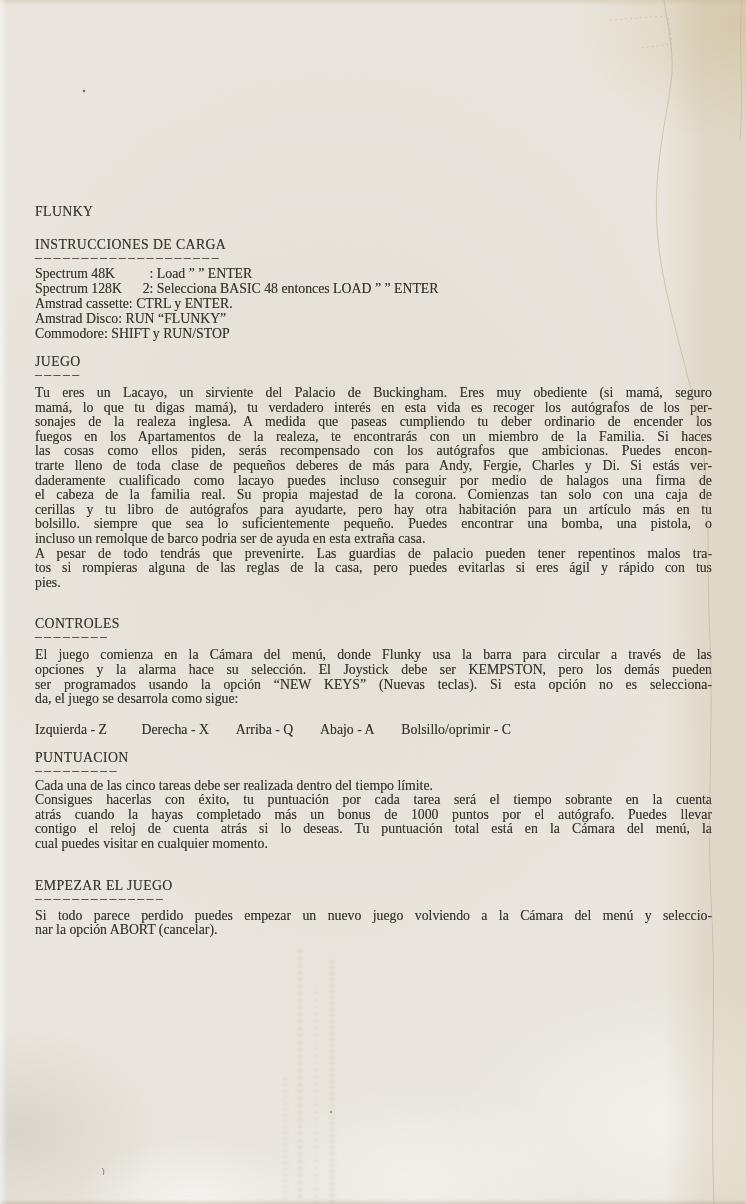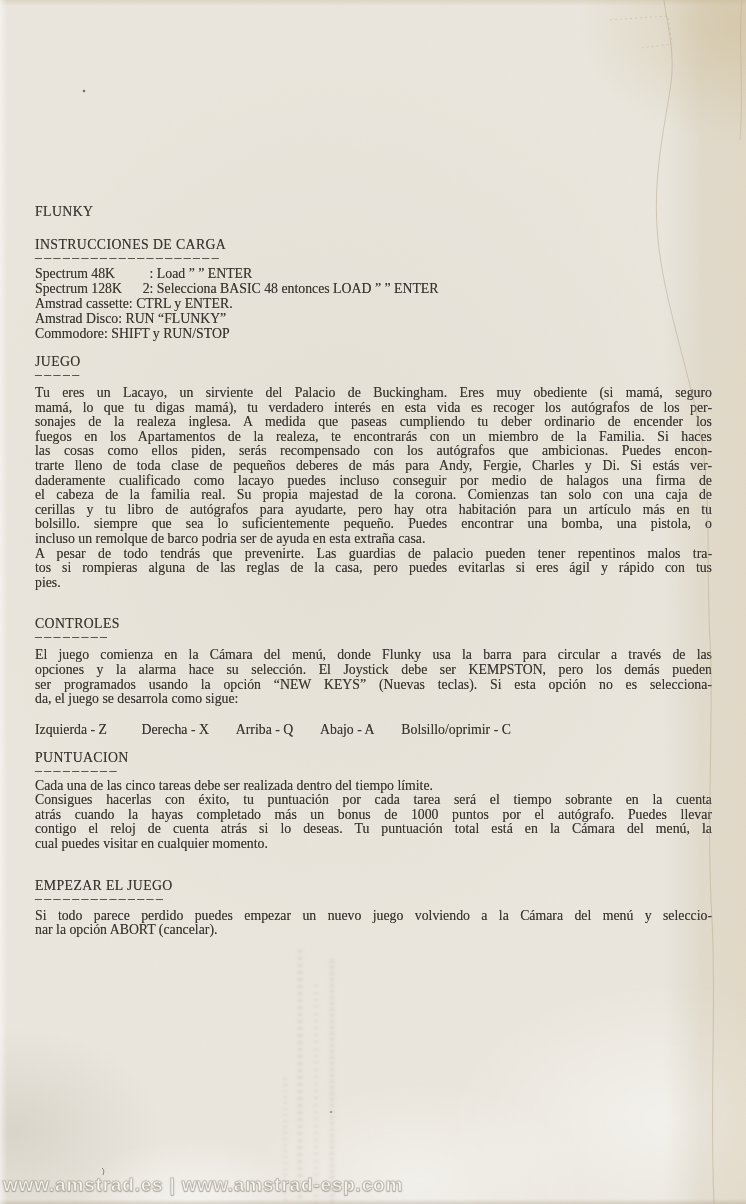--- a/index.html
+++ b/index.html
@@ -166,15 +166,14 @@
       <path d="M332,960 v244" stroke-width="5" stroke-dasharray="3 3"></path>
       <path d="M285,1078 v126" stroke-width="4" stroke-dasharray="2 4"></path>
     </g>
     <g fill="#4a463e">
       <circle cx="84" cy="91" r="1.3" opacity="0.75"></circle>
       <path d="M102,1168 q3,2 1,7" stroke="#4a463e" stroke-width="1" fill="none" opacity="0.6"></path>
       <circle cx="331" cy="1112" r="1.1" opacity="0.55"></circle>
     </g>
   </svg>
 
-  <div class="watermark">www.amstrad.es | www.amstrad-esp.com</div>
 
 </div>
 
 </body></html>

